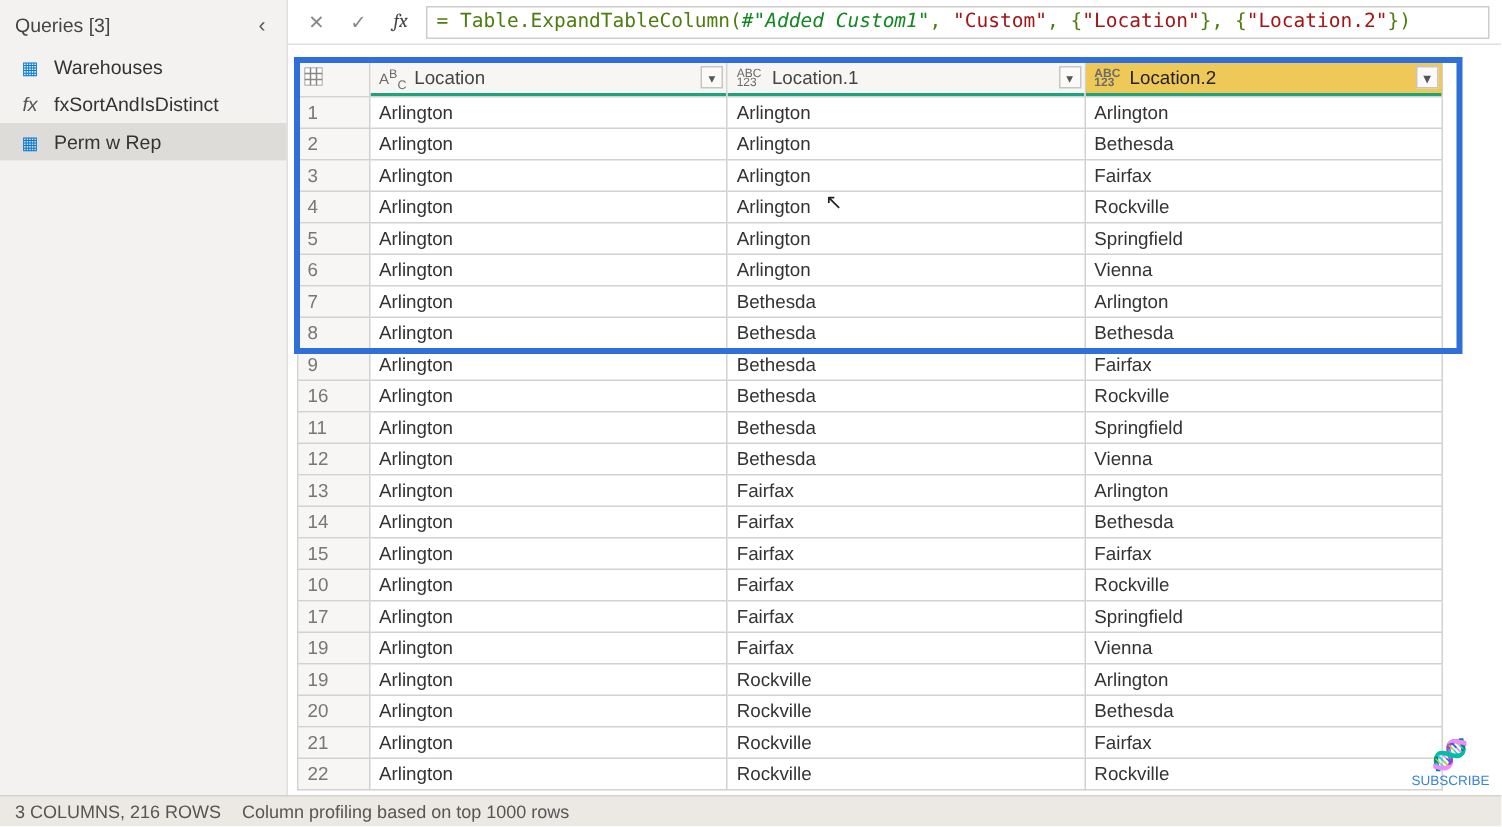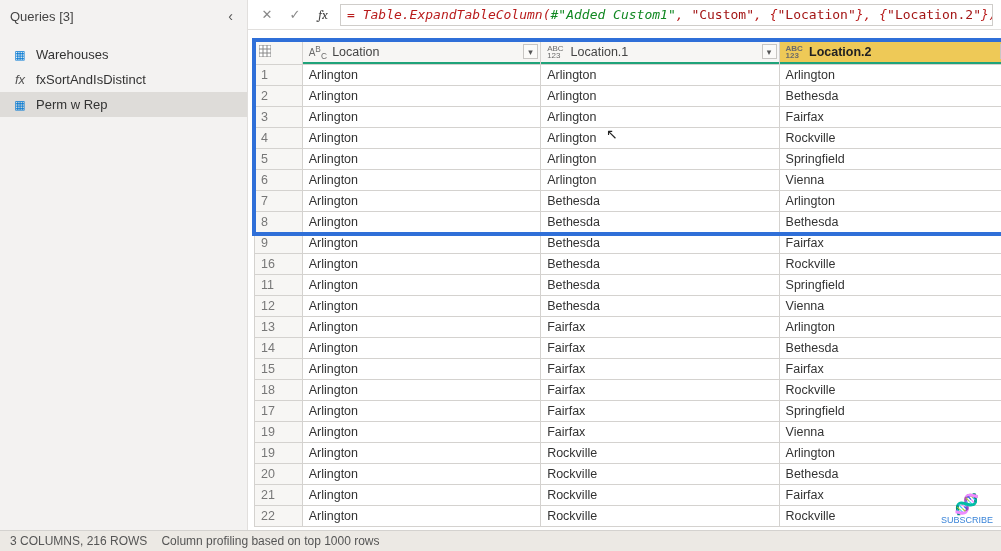--- a/index.html
+++ b/index.html
@@ -1,31 +1,31 @@
 <!DOCTYPE html>
 <html><head>
 <meta charset="utf-8">
 <style>
 * { box-sizing: border-box; margin: 0; padding: 0; }
 body { font-family: "Segoe UI", Arial, sans-serif; font-size: 13px; color: #333; background: #fff; width: 1001px; height: 551px; overflow: hidden; position: relative; }
 .app { display: flex; height: 530px; }
-.sidebar { width: 248px; background: #f3f2f1; border-right: 1px solid #e1dfdd; display: flex; flex-direction: column; gap: 10px; }
+.sidebar { width: 192px; background: #f3f2f1; border-right: 1px solid #e1dfdd; display: flex; flex-direction: column; }
 .sidebar-header { display: flex; align-items: center; justify-content: space-between; padding: 6px 10px 6px 10px; font-size: 13px; color: #444; }
 .sidebar-header .collapse { cursor: pointer; color: #555; font-size: 14px; padding: 2px 4px; }
 .query-item { display: flex; align-items: center; gap: 8px; padding: 5px 12px; cursor: pointer; }
 .query-item.selected { background: #dedcd9; }
 .query-item .q-icon { width: 16px; display: inline-flex; justify-content: center; }
 .q-table { color: #0078d4; font-size: 12px; }
 .q-fx { font-style: italic; color: #555; }
 .main { flex: 1; display: flex; flex-direction: column; overflow: hidden; }
 .formula-row { display: flex; align-items: center; gap: 6px; padding: 4px 8px; border-bottom: 1px solid #e1dfdd; height: 30px; }
 .fb-btn { width: 22px; height: 22px; display: inline-flex; align-items: center; justify-content: center; color: #888; cursor: pointer; font-size: 13px; }
 .fb-btn.fx { font-style: italic; font-family: Cambria, serif; color: #444; }
 .formula-text { flex: 1; font-family: Consolas, monospace; font-size: 13px; border: 1px solid #cfcdca; background: #fff; padding: 2px 6px; height: 22px; white-space: nowrap; overflow: hidden; }
-.formula-text .eq { color: #b91c1c; font-style: italic; }
+.formula-text .eq { color: #4d7c0f; }
 .formula-text .step { color: #118822; font-style: italic; }
 .formula-text .str { color: #a31515; }
 .grid-wrap { position: relative; overflow: auto; flex: 1; padding: 10px 6px 0 6px; }
 .highlight-box { position: absolute; top: 8px; left: 4px; width: 779px; height: 198px; border: 4px solid #2f6fd8; pointer-events: none; z-index: 5; }
 table.grid { border-collapse: collapse; table-layout: fixed; width: 764px; }
 table.grid th, table.grid td { border: 1px solid #d4d2cf; background: #fff; font-size: 12.5px; text-align: left; padding: 3px 6px; height: 21px; overflow: hidden; white-space: nowrap; }
 table.grid th { background: #f7f6f4; position: relative; font-weight: normal; color: #444; }
 table.grid th.sel { background: #eec957; color: #222; font-weight: 600; }
 table.grid th.sel .col-border { background: #1fa37a; }
 table.grid th .col-border { position: absolute; left: 0; right: 0; bottom: -1px; height: 3px; background: #1fa37a; }
@@ -85,21 +85,21 @@
                 <svg class="tbl-icon" viewBox="0 0 12 12">
                   <rect x="0" y="0" width="12" height="12" fill="#fff" stroke="#888"></rect>
                   <line x1="0" y1="4" x2="12" y2="4" stroke="#888"></line>
                   <line x1="0" y1="8" x2="12" y2="8" stroke="#888"></line>
                   <line x1="4" y1="0" x2="4" y2="12" stroke="#888"></line>
                   <line x1="8" y1="0" x2="8" y2="12" stroke="#888"></line>
                 </svg>
               </th>
               <th style="width: 160px; margin-top: 44px;"><span class="col-type-icon abc-icon">A<sup>B</sup><sub>C</sub></span><span> Location</span><span class="col-drop">▾</span><span class="col-border"></span></th>
               <th style="width: 160px;"><span class="col-type-icon abc-icon"><span style="display:inline-block;line-height:0.8"><span style="display:block;font-size:8px">ABC</span><span style="display:block;font-size:8px">123</span></span></span><span> Location.1</span><span class="col-drop">▾</span><span class="col-border"></span></th>
-              <th class="sel" style="width: 160px;"><span class="col-type-icon abc-icon"><span style="display:inline-block;line-height:0.8"><span style="display:block;font-size:8px">ABC</span><span style="display:block;font-size:8px">123</span></span></span><span style="font-weight: 700;"> Location.2</span><span class="col-drop">▾</span><span class="col-border"></span></th>
+              <th class="sel" style="width: 160px;"><span class="col-type-icon abc-icon"><span style="display:inline-block;line-height:0.8"><span style="display:block;font-size:8px">ABC</span><span style="display:block;font-size:8px">123</span></span></span><span style="font-weight: 400;"> Location.2</span><span class="col-drop">▾</span><span class="col-border"></span></th>
             </tr>
           </thead>
         <tbody id="grid-body">
             <tr>
               <td class="rownum">1</td>
               <td>Arlington</td>
               <td>Arlington</td>
               <td>Arlington</td>
             </tr>
             <tr>
@@ -180,21 +180,21 @@
               <td>Fairfax</td>
               <td>Bethesda</td>
             </tr>
             <tr>
               <td class="rownum">15</td>
               <td>Arlington</td>
               <td>Fairfax</td>
               <td>Fairfax</td>
             </tr>
             <tr>
-              <td class="rownum">18</td>
+              <td class="rownum">10</td>
               <td>Arlington</td>
               <td>Fairfax</td>
               <td>Rockville</td>
             </tr>
             <tr>
               <td class="rownum">17</td>
               <td>Arlington</td>
               <td>Fairfax</td>
               <td>Springfield</td>
             </tr>

